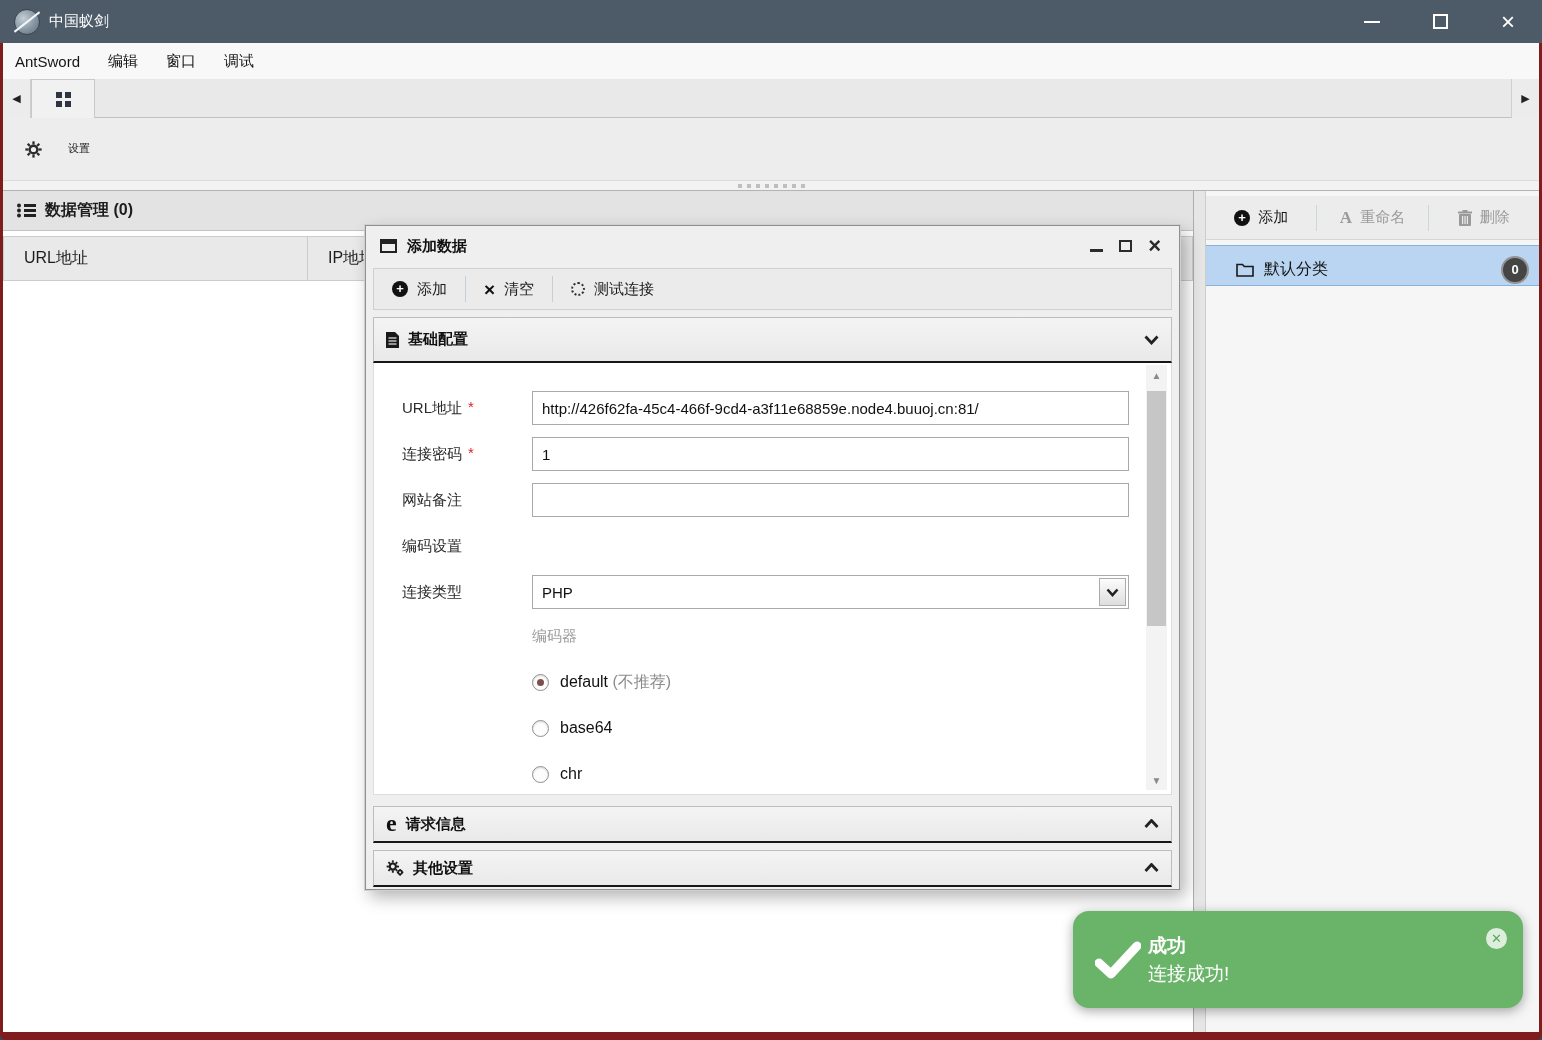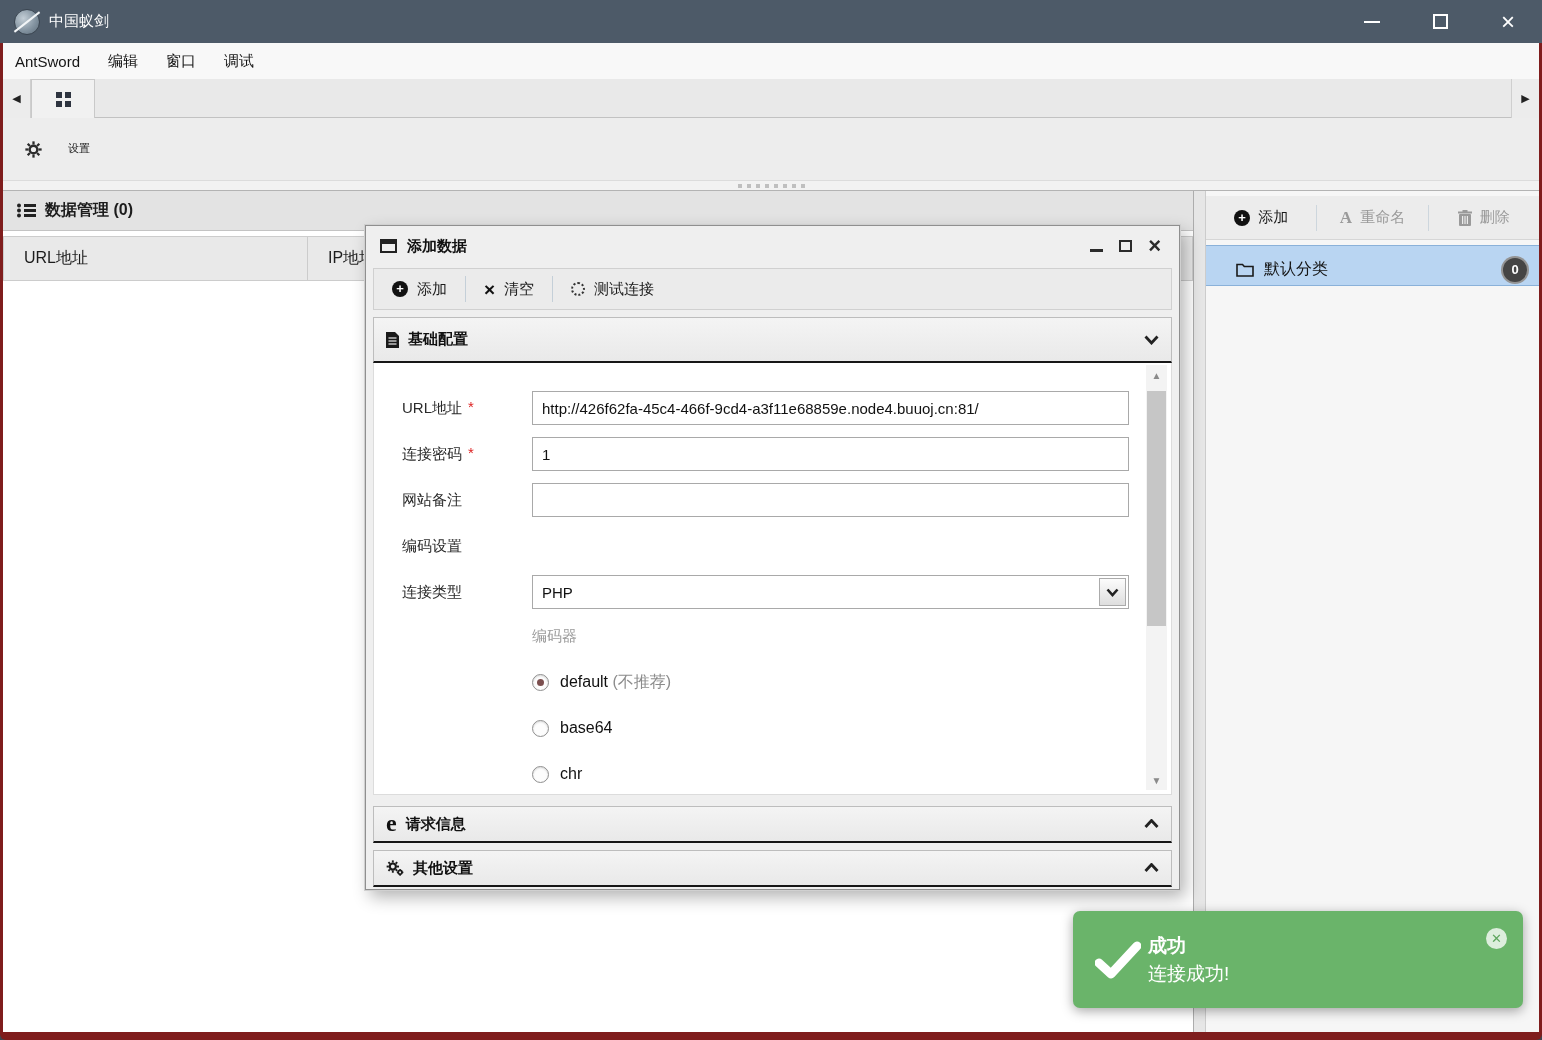--- a/index.html
+++ b/index.html
@@ -101,21 +101,21 @@
   .rsub { color:#8c8c8c; }
 
   .vscroll { position:absolute; right:4px; top:2px; bottom:4px; width:21px; background:#f3f3f3; }
   .varrow { position:absolute; left:0; width:21px; height:16px; display:flex; align-items:center; justify-content:center; font-size:10px; color:#8a8a8a; }
   .varrow.up { top:2px; } .varrow.down { bottom:2px; }
   .vthumb { position:absolute; left:1px; right:1px; top:26px; height:235px; background:#c6c6c6; }
 
   .chev { display:block; }
 
   
-  .toast { position:absolute; left:1073px; top:911px; width:450px; height:97px; background:#6ab46a; border-radius:7px; box-shadow:0 3px 12px rgba(0,0,0,.35); z-index:20; }
+  .toast { position:absolute; left:1073px; top:911px; width:450px; height:97px; background:#6ab46a; border-radius:16px; box-shadow:0 3px 12px rgba(0,0,0,.35); z-index:20; }
   .toast .check { position:absolute; left:22px; top:30px; }
   .toast .tt { position:absolute; left:75px; top:22px; color:#fff; font-size:19px; font-weight:bold; }
   .toast .tm { position:absolute; left:75px; top:50px; color:#fff; font-size:19px; }
   .toast-close { position:absolute; right:16px; top:17px; width:21px; height:21px; border-radius:50%; background:#ddeedd; color:#5da55d; font-size:13px; font-weight:bold; display:flex; align-items:center; justify-content:center; line-height:0; }
 </style>
 </head>
 <body>
 
 <div class="window">
 

